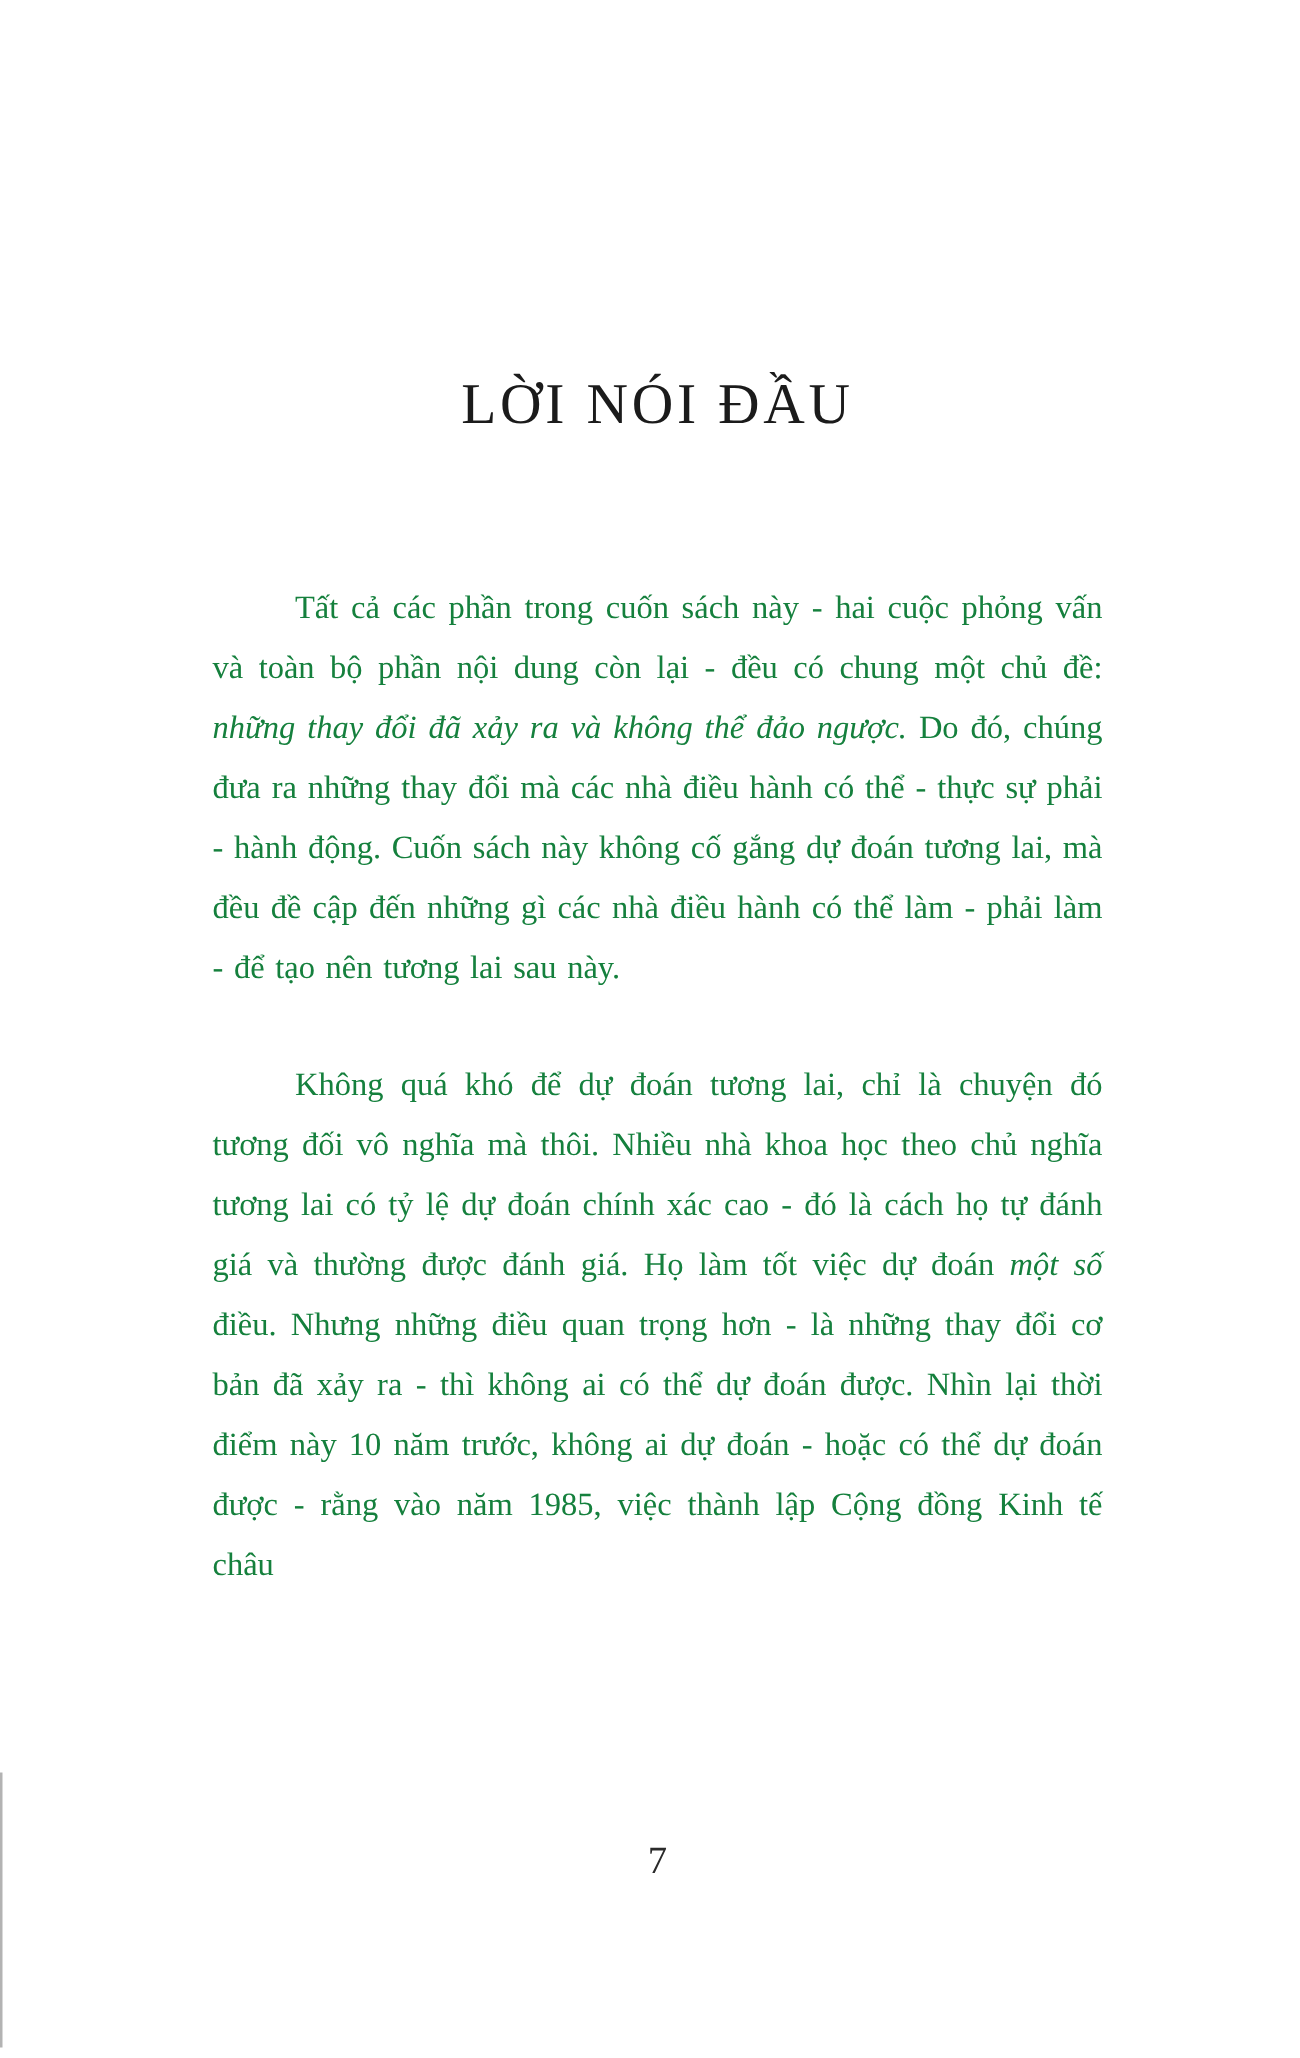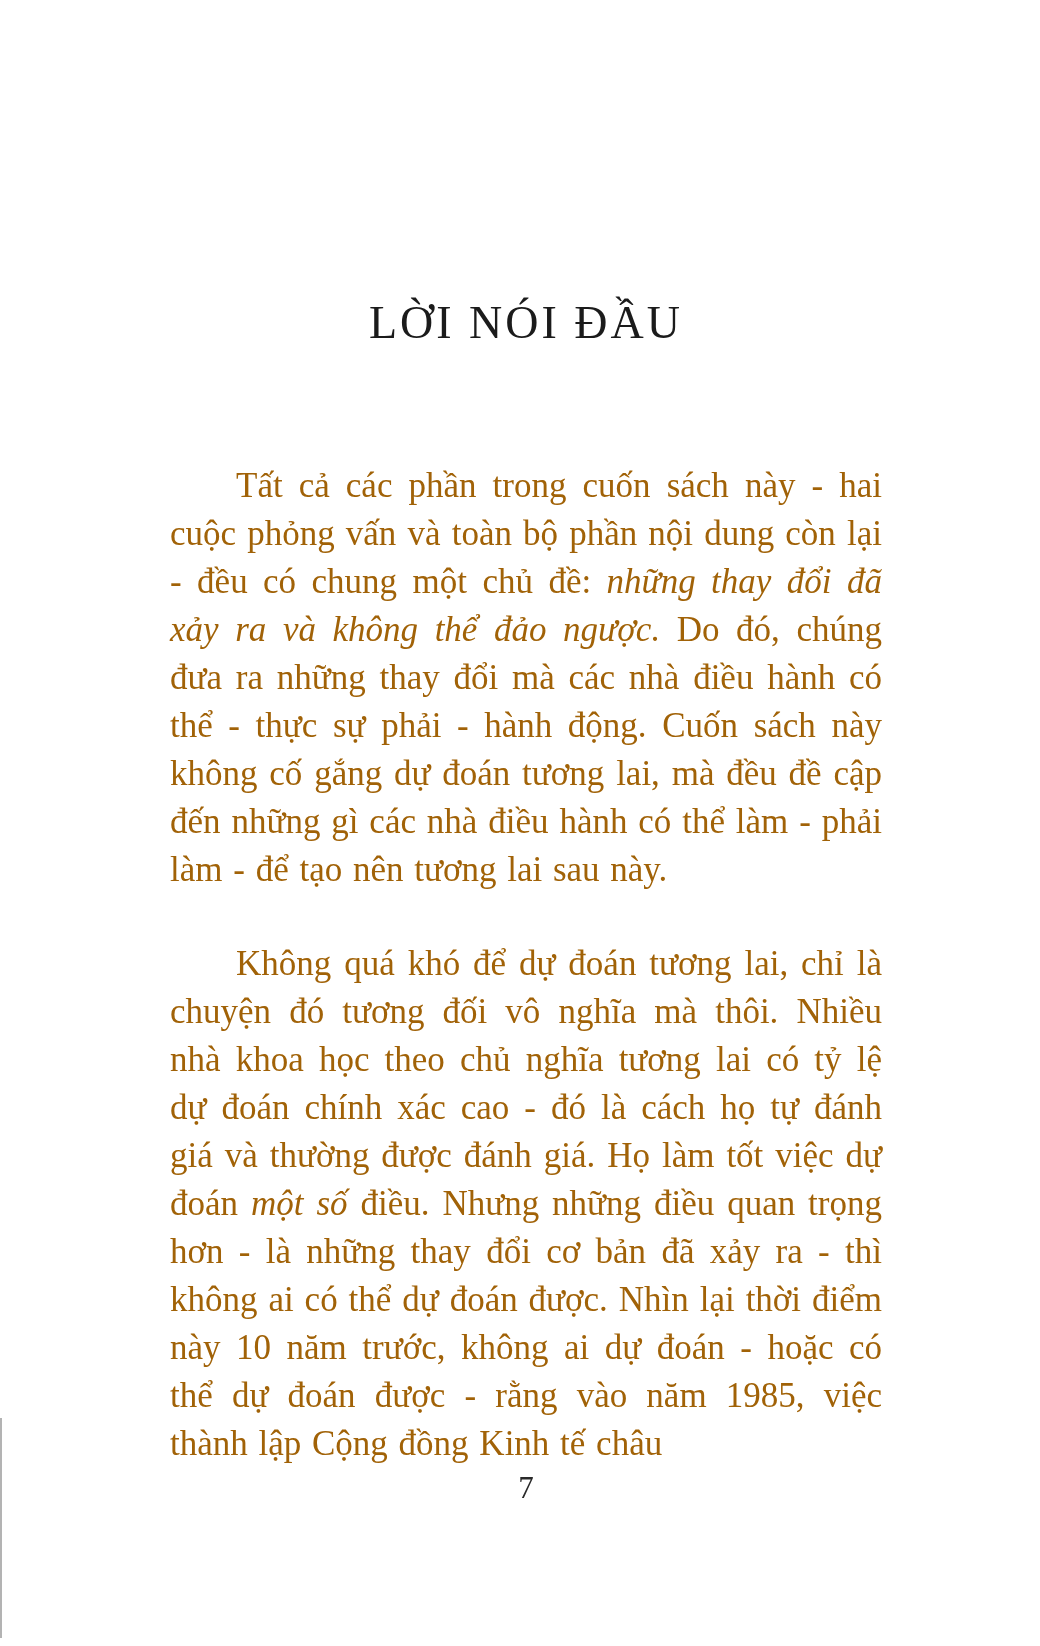--- a/index.html
+++ b/index.html
@@ -30,25 +30,25 @@
     font-family: "Liberation Serif", "DejaVu Serif", serif;
   }
   .body {
     position: absolute;
     top: 462px;
     left: 170px;
     width: 712px;
   }
   .para {
     margin: 0 0 46px 0;
-    font-size: 35px;
+    font-size: 26px;
     line-height: 48px;
     text-align: justify;
     text-indent: 66px;
-    color: #a16207;
+    color: #15803d;
     word-spacing: 2px;
   }
   .para .italic {
     font-style: italic;
   }
   .page-number {
     position: absolute;
     top: 1470px;
     left: 170px;
     width: 712px;

